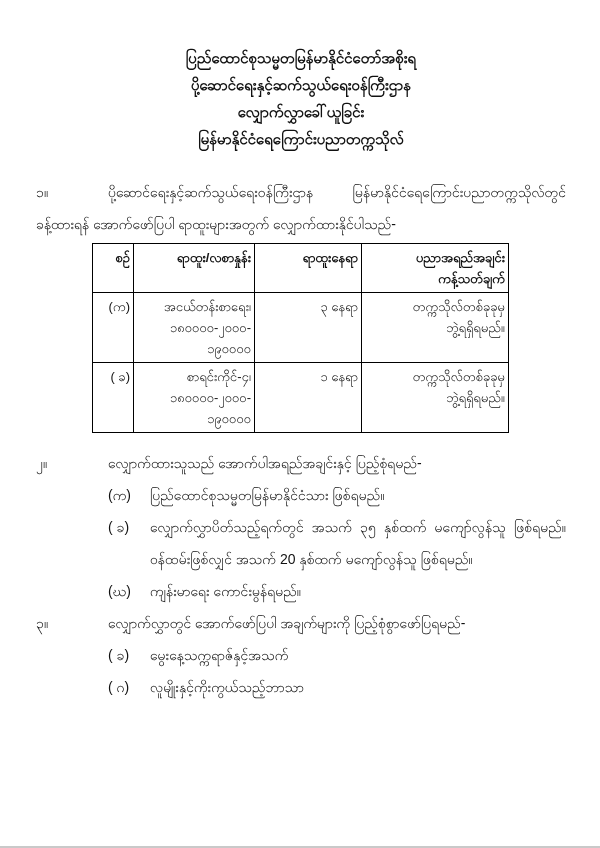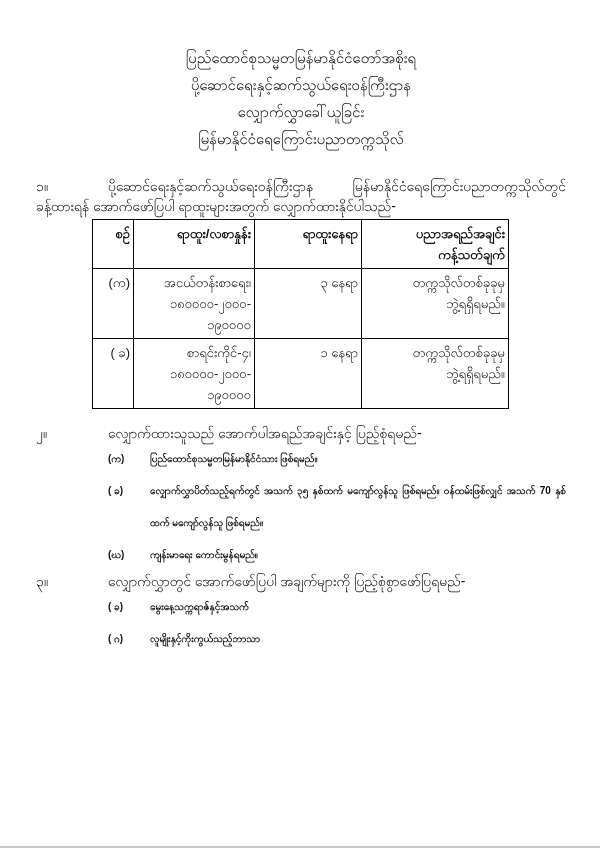--- a/index.html
+++ b/index.html
@@ -14,28 +14,28 @@
     height: 848px;
     margin: 0 auto;
     background: var(--page-bg, #ffffff);
     color: var(--text, #111111);
     padding: 44px 34px 0 36px;
     overflow: hidden;
     border-bottom: 2px solid #c9c9c9;
   }
   .title-block {
     text-align: center;
-    font-weight: normal;
+    font-weight: bold;
     font-size: 15px;
     line-height: 27px;
     margin-bottom: 24px;
   }
   .para {
     font-size: 14px;
-    line-height: 20px;
+    line-height: 32px;
     text-align: justify;
   }
   .num {
     display: inline-block;
     width: 72px;
     text-indent: 0;
   }
   .doc-table {
     table-layout: fixed;
     border-collapse: collapse;
@@ -49,26 +49,25 @@
   .doc-table col.c3 { width: 107px; }
   .doc-table col.c4 { width: 147px; }
   .doc-table th, .doc-table td {
     border: 1.5px solid var(--table-border, #000000);
     text-align: right;
     vertical-align: top;
     padding: 3px 3px;
   }
   .doc-table th { font-weight: bold; }
   .item {
-    font-size: 10px;
+    font-size: 14px;
     line-height: 32px;
     padding-left: 114px;
     text-indent: -42px;
     text-align: justify;
-    font-weight: bold;
   }
   .item .label {
     display: inline-block;
     width: 42px;
     text-indent: 0;
   }
 </style>
 </head>
 <body>
 
@@ -124,21 +123,21 @@
           <div>တက္ကသိုလ်တစ်ခုခုမှ</div>
           <div>ဘွဲ့ရရှိရမည်။</div>
         </td>
       </tr>
     </tbody>
   </table>
 
   <div class="para"><span class="num">၂။</span><span>လျှောက်ထားသူသည် အောက်ပါအရည်အချင်းနှင့် ပြည့်စုံရမည်-</span></div>
 
   <div class="item"><span class="label">(က)</span><span>ပြည်ထောင်စုသမ္မတမြန်မာနိုင်ငံသား ဖြစ်ရမည်။</span></div>
-  <div class="item"><span class="label">( ခ)</span><span>လျှောက်လွှာပိတ်သည့်ရက်တွင် အသက် ၃၅ နှစ်ထက် မကျော်လွန်သူ ဖြစ်ရမည်။ ဝန်ထမ်းဖြစ်လျှင် အသက် 70 နှစ်ထက် မကျော်လွန်သူ ဖြစ်ရမည်။</span></div>
+  <div class="item"><span class="label">( ခ)</span><span>လျှောက်လွှာပိတ်သည့်ရက်တွင် အသက် ၃၅ နှစ်ထက် မကျော်လွန်သူ ဖြစ်ရမည်။ ဝန်ထမ်းဖြစ်လျှင် အသက် 20 နှစ်ထက် မကျော်လွန်သူ ဖြစ်ရမည်။</span></div>
   <div class="item"><span class="label">(ဃ)</span><span>ကျန်းမာရေး ကောင်းမွန်ရမည်။</span></div>
 
   <div class="para"><span class="num">၃။</span><span>လျှောက်လွှာတွင် အောက်ဖော်ပြပါ အချက်များကို ပြည့်စုံစွာဖော်ပြရမည်-</span></div>
 
   <div class="item"><span class="label">( ခ)</span><span>မွေးနေ့သက္ကရာဇ်နှင့်အသက်</span></div>
   <div class="item"><span class="label">( ဂ)</span><span>လူမျိုးနှင့်ကိုးကွယ်သည့်ဘာသာ</span></div>
 
 </div>
 
 </body></html>

